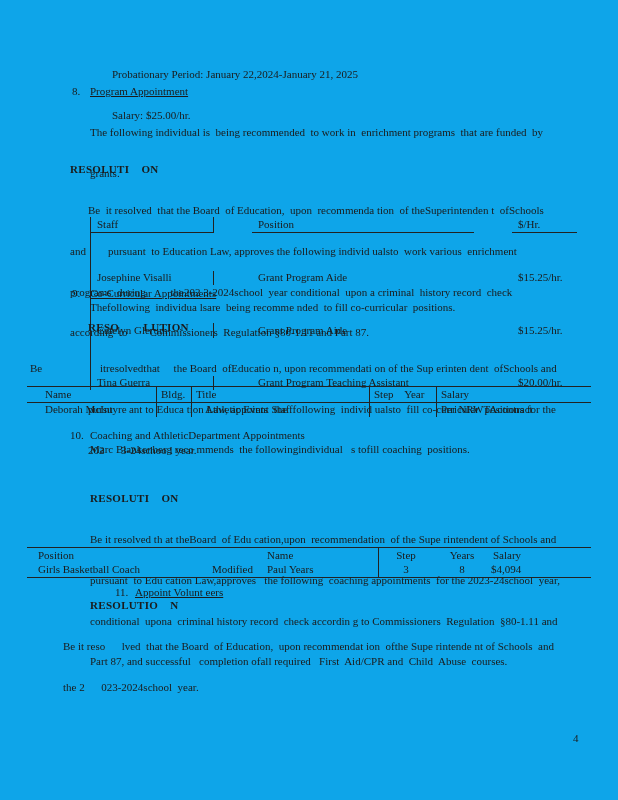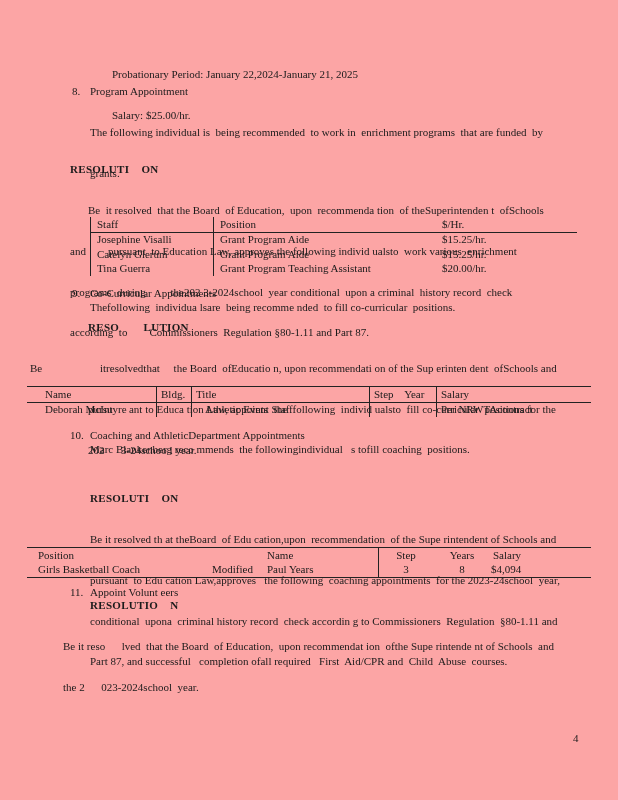--- a/index.html
+++ b/index.html
@@ -1,27 +1,27 @@
 <!DOCTYPE html>
 <html><head>
 <meta charset="utf-8">
 <style>
   html,body{margin:0;padding:0;background:#ffffff;}
   .page{
     position:relative;
     width:618px;height:800px;
-    background:#fca5a5;
+    background:#0ea5e9;
     font-family:"Liberation Serif", serif;
     font-size:11px;line-height:13.6px;
     color:#1b1b1b;
     overflow:hidden;
   }
   .abs{position:absolute;}
   .pre{white-space:pre-wrap;}
-  .u{text-align:center;}
+  .u{text-decoration:underline;text-align:center;}
   .b{font-weight:bold;letter-spacing:0.3px;}
   .secnum{display:inline-block;width:18px;}
   .indent1{text-indent:18px;}
 
   
   .t1{display:grid;grid-template-columns:123px 222px 1fr;border-left:1px solid #222;width:486px;}
   .t1 .c{padding:0.5px 2px 0.5px 6px;}
   .t1 .col1{border-right:1px solid #222;}
   .t1 .hd{border-bottom:1.6px solid #222;}
 
@@ -61,21 +61,21 @@
     <div>grants.</div>
   </div>
   <div class="abs pre" style="left:70px;top:136px;width:520px;">
     <div class="b">RESOLUTI    ON</div>
     <div class="indent1">Be  it resolved  that the Board  of Education,  upon  recommenda tion  of theSuperintenden t  ofSchools</div>
     <div>and        pursuant  to Education Law, approves the following individ ualsto  work various  enrichment</div>
     <div>programs  during         the202 3-2024school  year conditional  upon a criminal  history record  check</div>
     <div>according  to        Commissioners  Regulation §80-1.11 and Part 87.</div>
   </div>
 
-  <div class="abs t1" style="left:90px;top:217px;">
+  <div class="abs t1" style="left:90px;top:217px;gap:38px;">
     <div class="c col1 hd">Staff</div>
     <div class="c hd">Position</div>
     <div class="c hd">$/Hr.</div>
 
     <div class="c col1">Josephine Visalli</div>
     <div class="c">Grant Program Aide</div>
     <div class="c">$15.25/hr.</div>
 
     <div class="c col1">Catelyn Glerum</div>
     <div class="c">Grant Program Aide</div>
@@ -133,21 +133,21 @@
 
     <div class="c pos-c">Girls Basketball Coach</div>
     <div class="c">Modified</div>
     <div class="c vr">Paul Years</div>
     <div class="c ctr">3</div>
     <div class="c ctr">8</div>
     <div class="c">$4,094</div>
   </div>
 
   <div class="abs" style="left:70px;top:586px;">
-    <span class="secnum" style="width:20px;">11.</span><span class="u">Appoint Volunt eers</span>
+    <span class="secnum" style="width:20px;margin-left:45px;">11.</span><span class="u">Appoint Volunt eers</span>
   </div>
   <div class="abs pre b" style="left:90px;top:599px;">RESOLUTIO    N</div>
   <div class="abs pre" style="left:63px;top:613px;width:530px;">
     <div>Be it reso      lved  that the Board  of Education,  upon recommendat ion  ofthe Supe rintende nt of Schools  and</div>
     <div>the 2      023-2024school  year.</div>
   </div>
 
 
   <div class="abs" style="left:573px;top:732px;">4</div>
 

